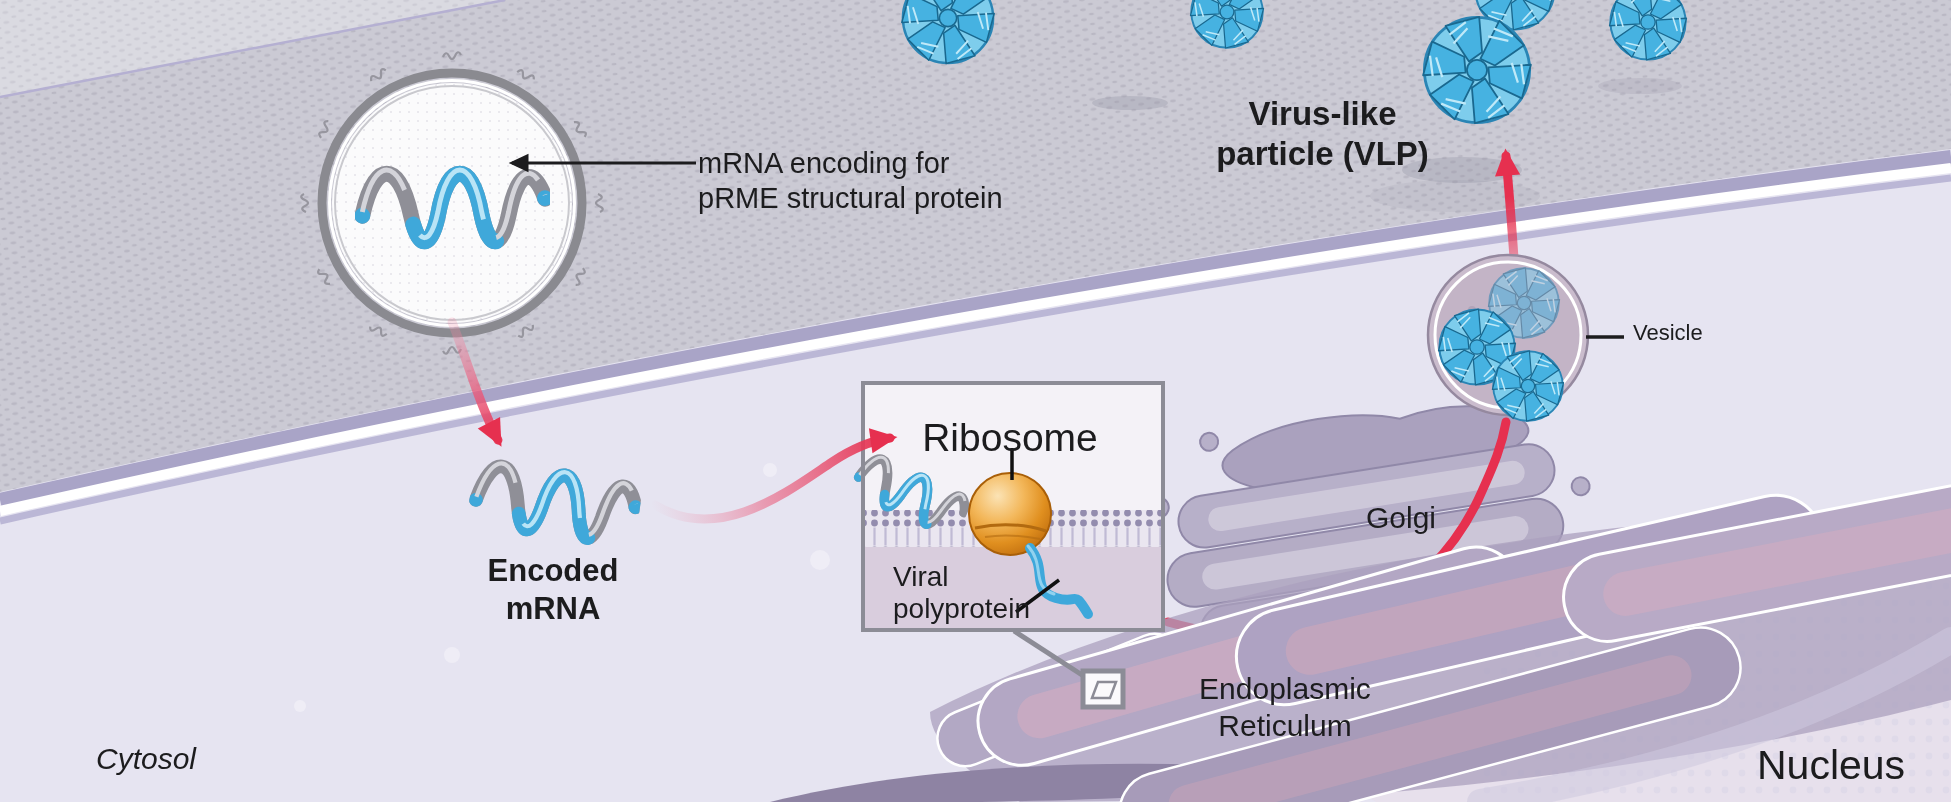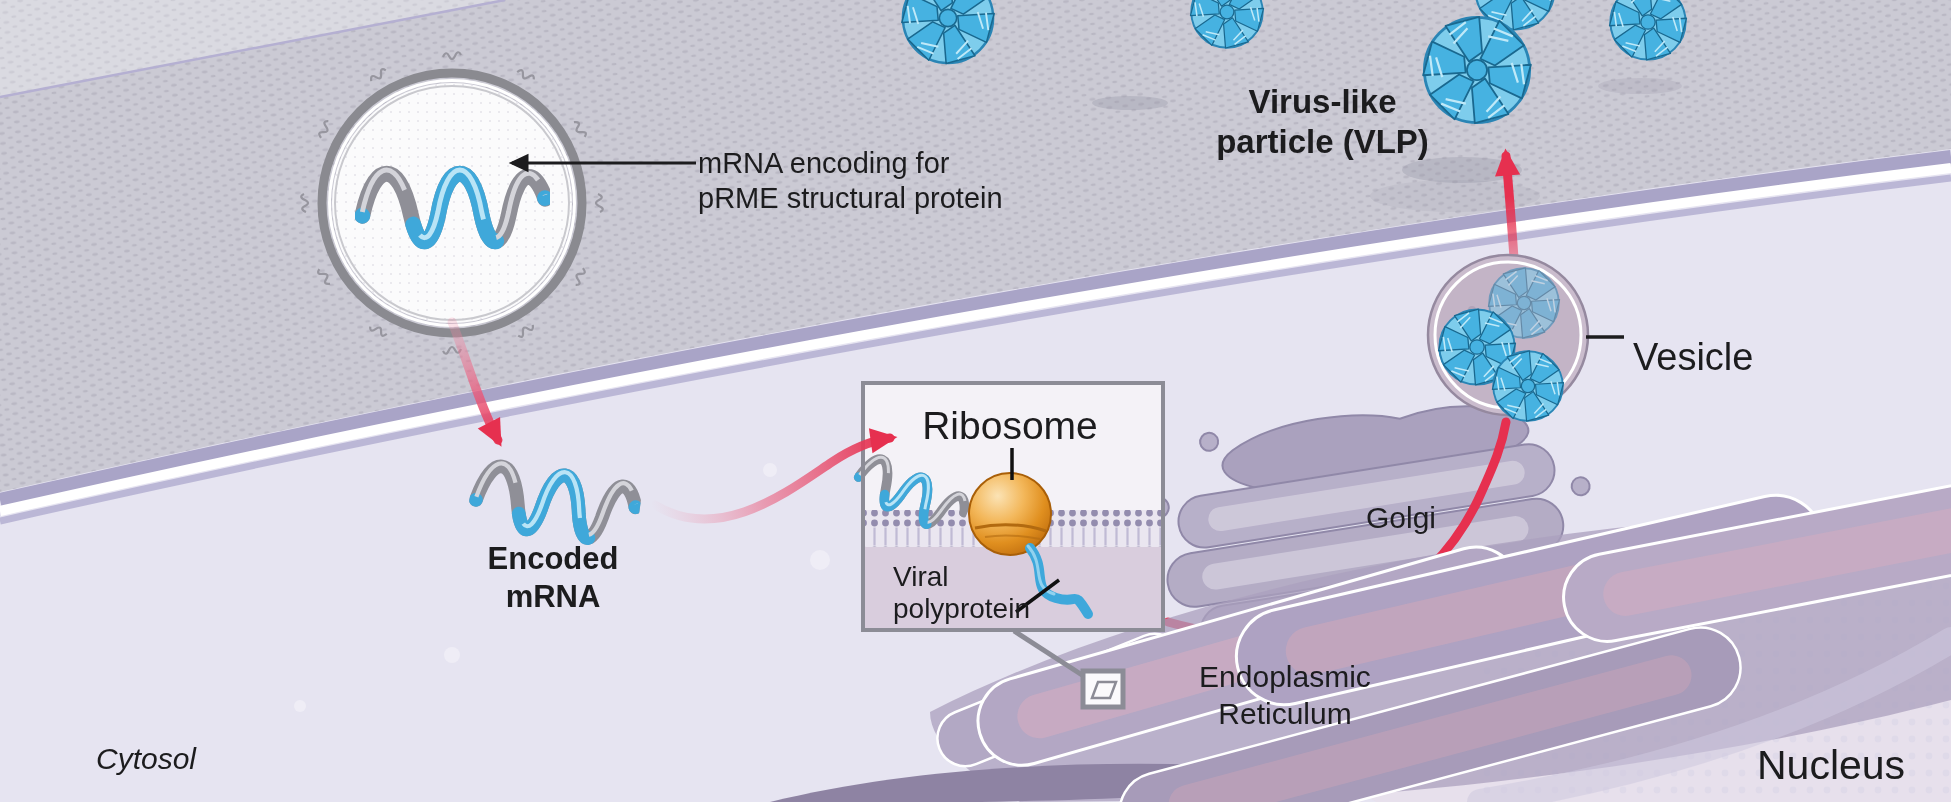--- a/index.html
+++ b/index.html
@@ -1,21 +1,21 @@
 <!DOCTYPE html>
 <html><head>
 <meta charset="utf-8">
 <style>
   html,body{margin:0;padding:0;background:#9a99a5;}
   #stage{position:relative;width:1951px;height:802px;overflow:hidden;
          font-family:"Liberation Sans","DejaVu Sans",sans-serif;background:#e6e4f1;}
   #art{position:absolute;left:0;top:0;}
   .lbl{position:absolute;color:#1c1c1e;white-space:nowrap;}
   .lbl div{white-space:nowrap;}
-  .c{text-align:center;}
+  .c{text-align:center;margin-top:12px;}
   .b{font-weight:bold;}
 </style>
 </head>
 <body>
 
 <div id="stage">
 
 <svg id="art" width="1951" height="802" viewBox="0 0 1951 802">
   <defs>
     <pattern id="dash" width="16" height="10" patternUnits="userSpaceOnUse" patternTransform="rotate(-6)">
@@ -275,21 +275,21 @@
 
 <div class="lbl c" style="left:905px;top:404px;width:210px;font-size:39px;">Ribosome</div>
 
 <div class="lbl" style="left:893px;top:561px;font-size:28px;line-height:32px;">
   <div>Viral</div>
   <div>polyprotein</div>
 </div>
 
 <div class="lbl" style="left:1366px;top:501px;font-size:30px;">Golgi</div>
 
-<div class="lbl" style="left:1633px;top:336px;font-size:38px;">Vesicle</div>
+<div class="lbl" style="left:1633px;top:320px;font-size:22px;">Vesicle</div>
 
 <div class="lbl c" style="left:1130px;top:658px;width:310px;font-size:30px;line-height:37px;">
   <div>Endoplasmic</div>
   <div>Reticulum</div>
 </div>
 
 <div class="lbl" style="left:96px;top:742px;font-size:30px;font-style:italic;">Cytosol</div>
 
 <div class="lbl" style="left:1757px;top:742px;font-size:41px;">Nucleus</div>
 

